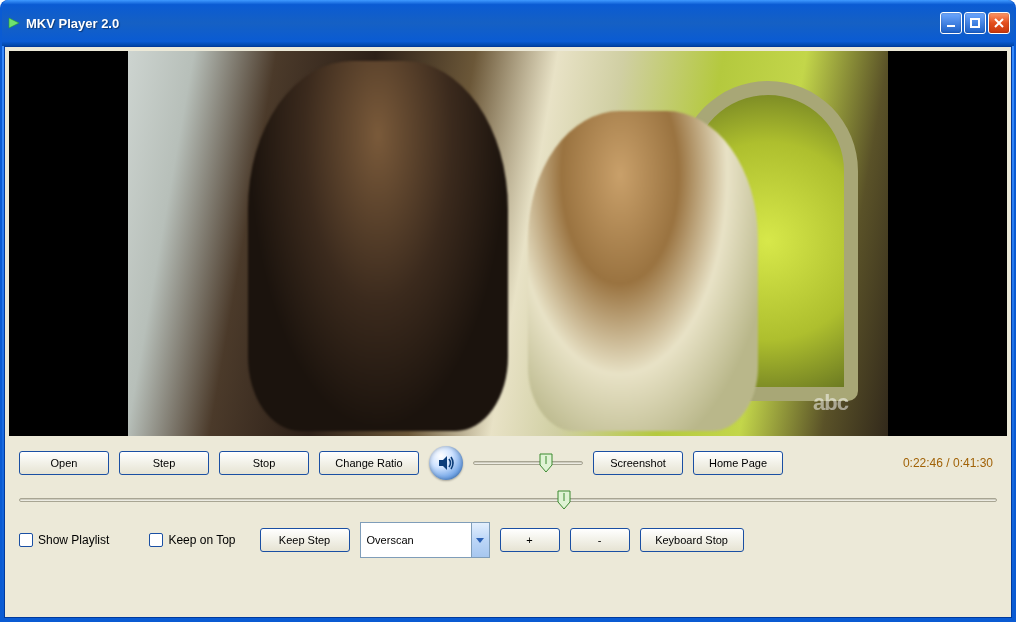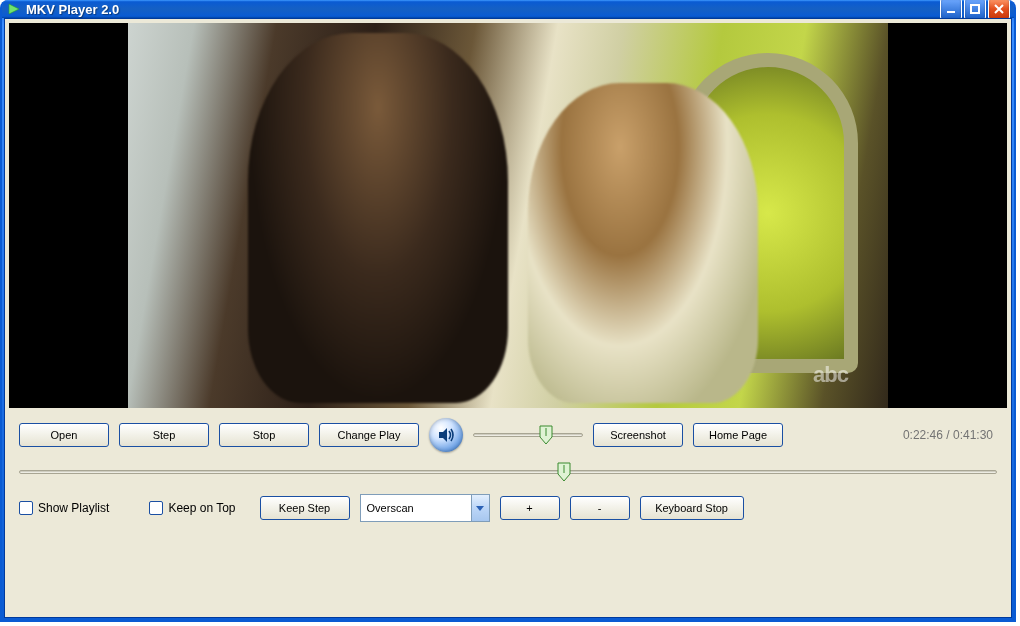--- a/index.html
+++ b/index.html
@@ -17,21 +17,21 @@
     height: 622px;
     border: 2px solid #0a5bd3;
     border-top: none;
     background: linear-gradient(to bottom, #1b63d6 0%, #3b8eff 4%, #0a5bd3 100%);
     border-radius: 8px 8px 0 0;
     display: flex;
     flex-direction: column;
     overflow: hidden;
   }
   .titlebar {
-    height: 18px;
+    height: 46px;
     background: linear-gradient(to bottom, #3f9aff 0%, #0a5bd3 10%, #1560c4 50%, #0a5bd3 90%, #0045a5 100%);
     display: flex;
     align-items: center;
     padding: 0 4px 0 6px;
     color: #fff;
     font-weight: bold;
     font-size: 13px;
     border-radius: 6px 6px 0 0;
   }
   .titlebar .ticon {
@@ -131,21 +131,21 @@
     font-family: Tahoma, Arial, sans-serif;
     color: #000;
     text-align: center;
     cursor: default;
     box-shadow: 0 1px 0 rgba(255,255,255,0.6) inset;
   }
   .btn.tiny { min-width: 60px; }
   .time {
     margin-left: auto;
     font-size: 12px;
-    color: #737373;
+    color: #a16207;
     padding-right: 4px;
   }
   .vol-icon {
     width: 34px; height: 34px;
     border-radius: 50%;
     background: radial-gradient(circle at 35% 30%, #ffffff 0%, #cfe3ff 35%, #6fa3e6 70%, #2b66b0 100%);
     box-shadow: inset 0 0 4px rgba(0,0,0,0.3), 0 1px 2px rgba(0,0,0,0.3);
     display: flex; align-items: center; justify-content: center;
   }
   .slider {
@@ -176,21 +176,21 @@
     width: 14px; height: 14px;
     border: 1px solid #1a4fa3;
     background: #fff;
     border-radius: 2px;
   }
   .select {
     display: flex;
     align-items: center;
     border: 1px solid #7f9db9;
     background: #fff;
-    height: 28px;
+    height: 36px;
     width: 130px;
     font-size: 11px;
   }
   .select .val { flex:1; padding: 0 6px; }
   .select .arrow {
     width: 18px; height: 100%;
     background: linear-gradient(to bottom, #e3effd 0%, #bcd6f7 50%, #a7c7ef 100%);
     border-left: 1px solid #7f9db9;
     display:flex; align-items:center; justify-content:center;
   }
@@ -234,21 +234,21 @@
         <div class="fig1"></div>
         <div class="watermark">abc</div>
       </div>
     </div>
 
     <div class="controls">
       <div class="row">
         <button class="btn">Open</button>
         <button class="btn">Step</button>
         <button class="btn">Stop</button>
-        <button class="btn" style="min-width:100px">Change Play</button>
+        <button class="btn" style="min-width:100px">Change Ratio</button>
 
         <div class="vol-icon">
           <svg width="20" height="20" viewBox="0 0 20 20">
             <polygon points="3,7 7,7 11,3 11,17 7,13 3,13" fill="#0b3d7a"></polygon>
             <path d="M13 6 Q16 10 13 14" stroke="#0b3d7a" stroke-width="1.6" fill="none"></path>
             <path d="M15 4 Q19 10 15 16" stroke="#0b3d7a" stroke-width="1.6" fill="none"></path>
           </svg>
         </div>
 
         <div class="slider">

